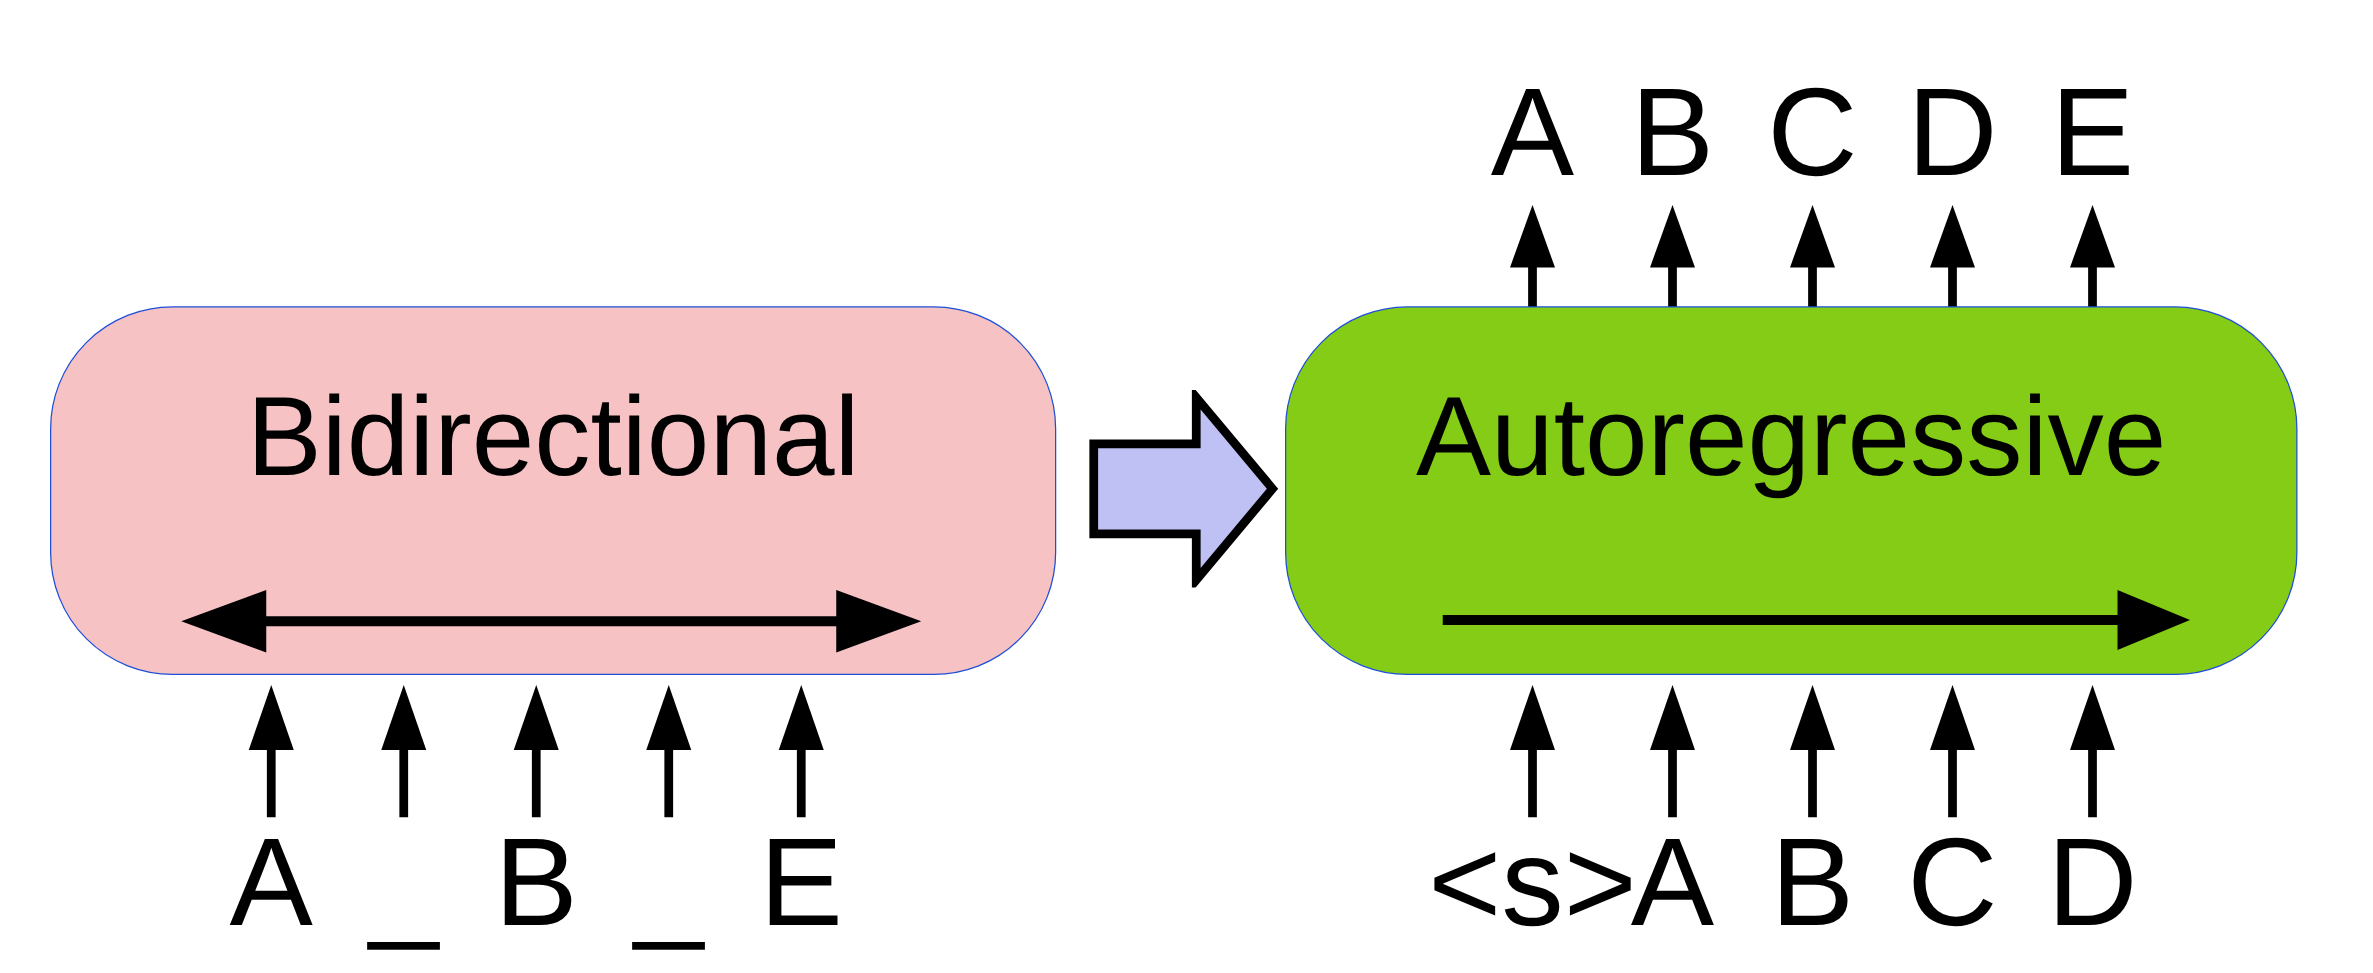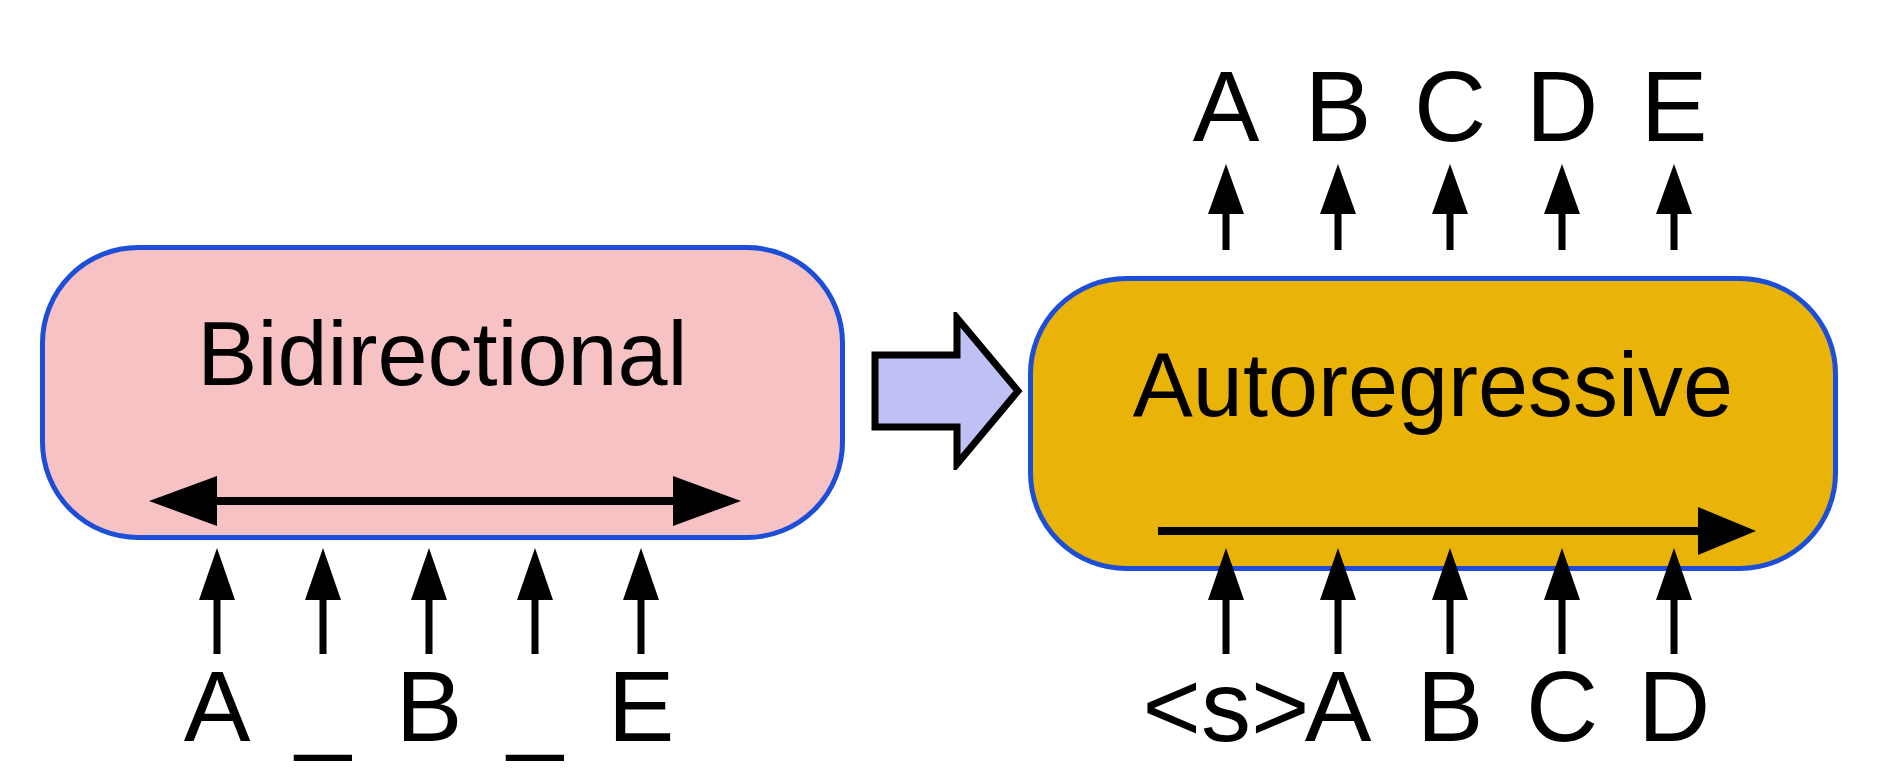--- a/index.html
+++ b/index.html
@@ -7,21 +7,21 @@
     position:relative;
     width:1898px;height:778px;
     background:#ffffff;
     font-family:"Liberation Sans", sans-serif;
     color:#000;
     overflow:hidden;
   }
   .seq-box{
     position:absolute;
     box-sizing:border-box;
-    border:5px solid #1d4ed8;
+    border:1px solid #1d4ed8;
     border-radius:98px;
   }
   .box-label{
     position:absolute;
     left:0;right:0;top:55px;
     text-align:center;
     font-size:90px;
     line-height:98px;
     white-space:nowrap;
   }
@@ -148,21 +148,21 @@
     </div>
       <div class="token-col">
       <span class="token-label">E</span>
       <svg class="arrow-up" width="44" height="86" viewBox="0 0 44 86">
         <polygon points="22,0 40,50 4,50" fill="#000"></polygon>
         <line x1="22" y1="46" x2="22" y2="86" stroke="#000" stroke-width="7"></line>
       </svg>
     </div>
     </div>
 
-  <div class="seq-box" id="decoder-box" style="background-color: #eab308; margin-top: 31px;">
+  <div class="seq-box" id="decoder-box" style="background-color: #84cc16;">
     <div class="box-label">
       <div>Autoregressive</div>
     </div>
     <svg class="h-arrow" id="decoder-arrow" width="600" height="56" viewBox="0 0 600 56">
       <line x1="0" y1="28" x2="542" y2="28" stroke="#000" stroke-width="8"></line>
       <polygon points="540,4 598,28 540,52" fill="#000"></polygon>
     </svg>
   </div>
 
   <div class="token-row inputs dec-inputs" id="decoder-inputs">

